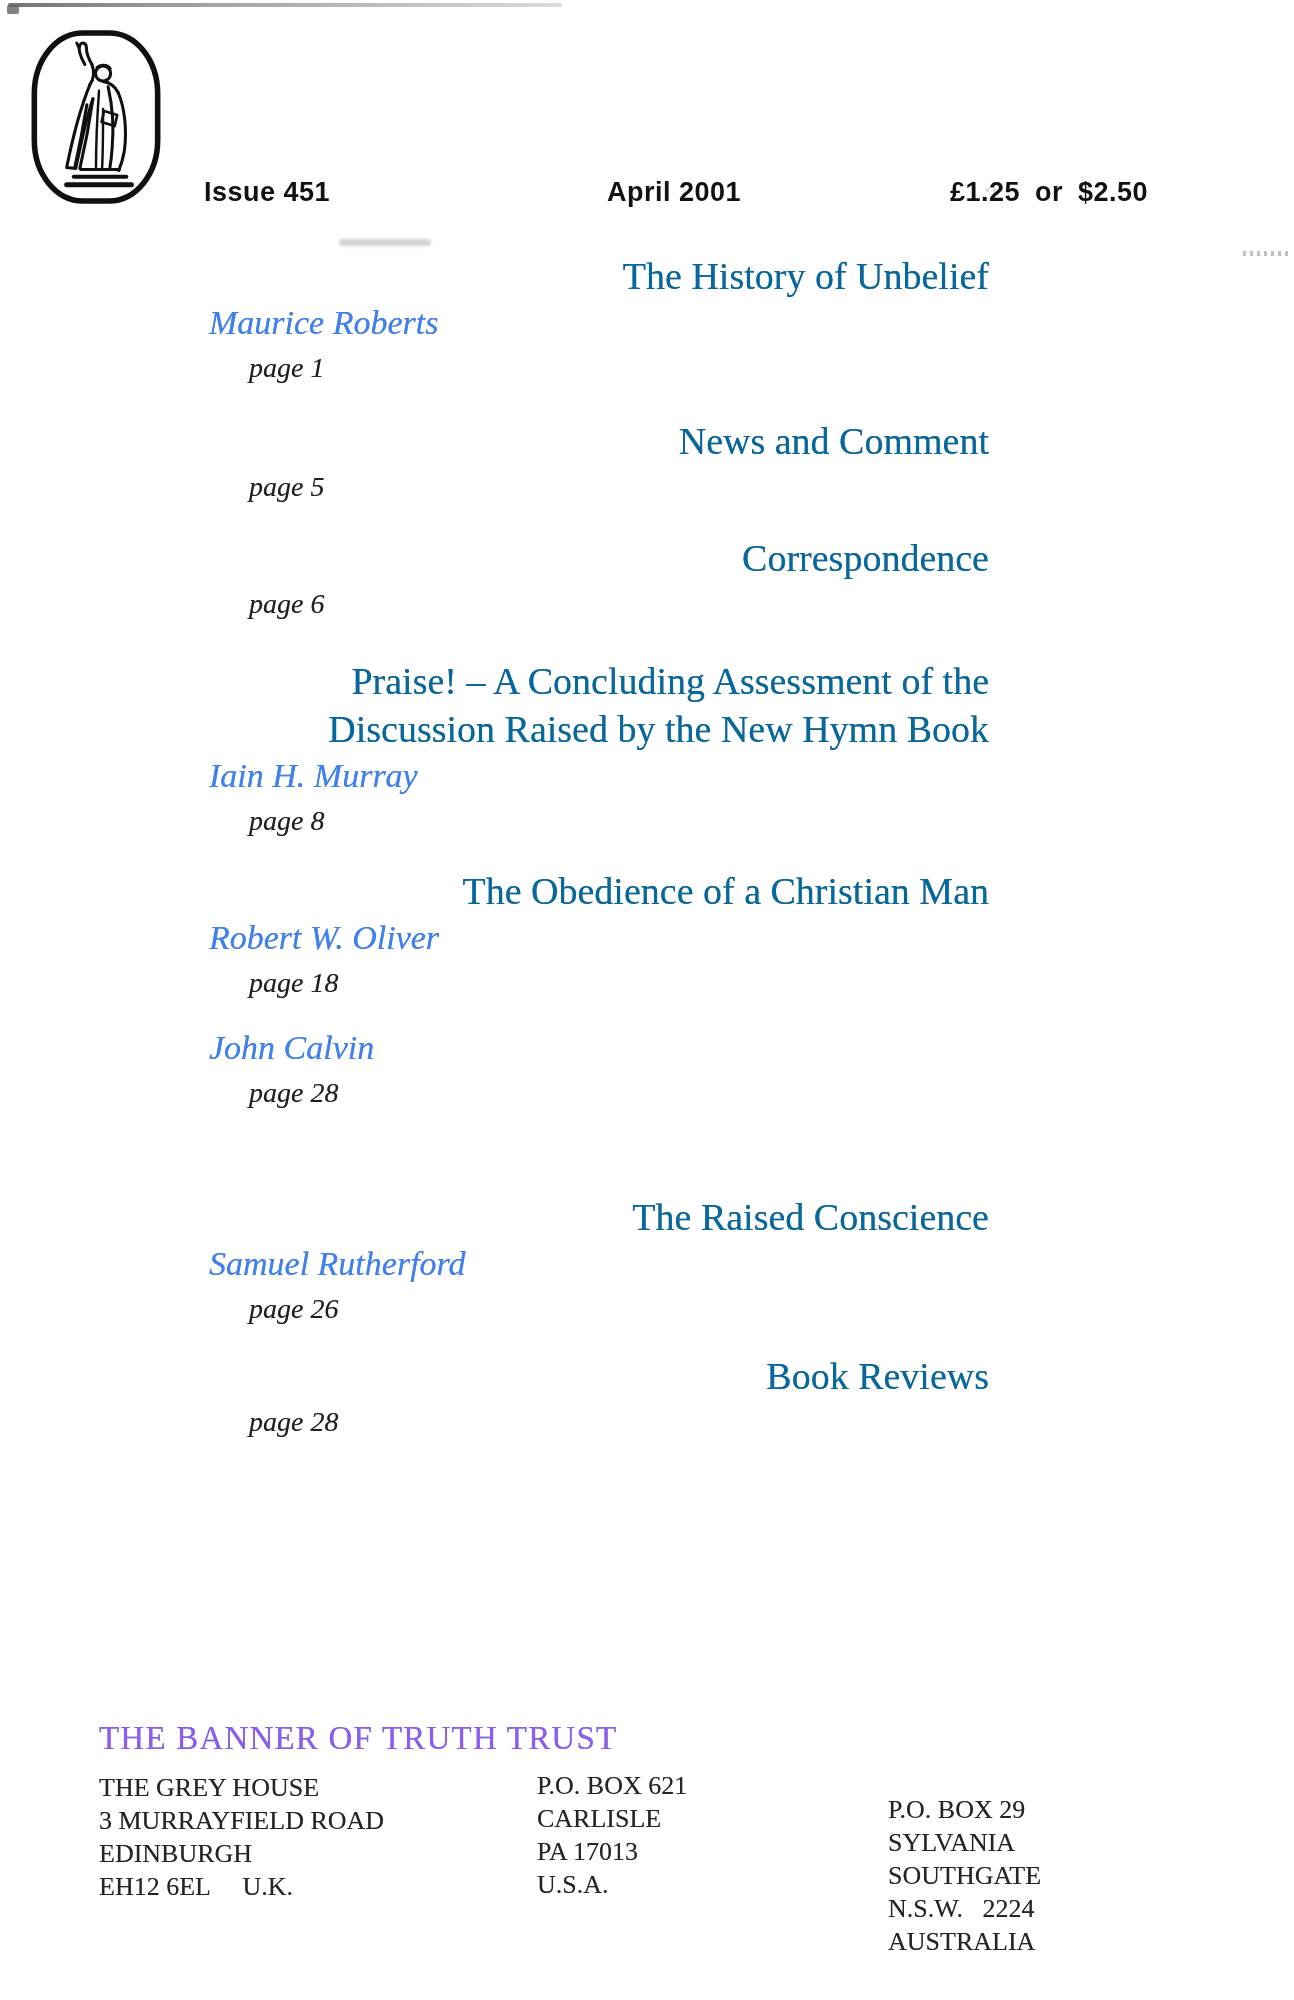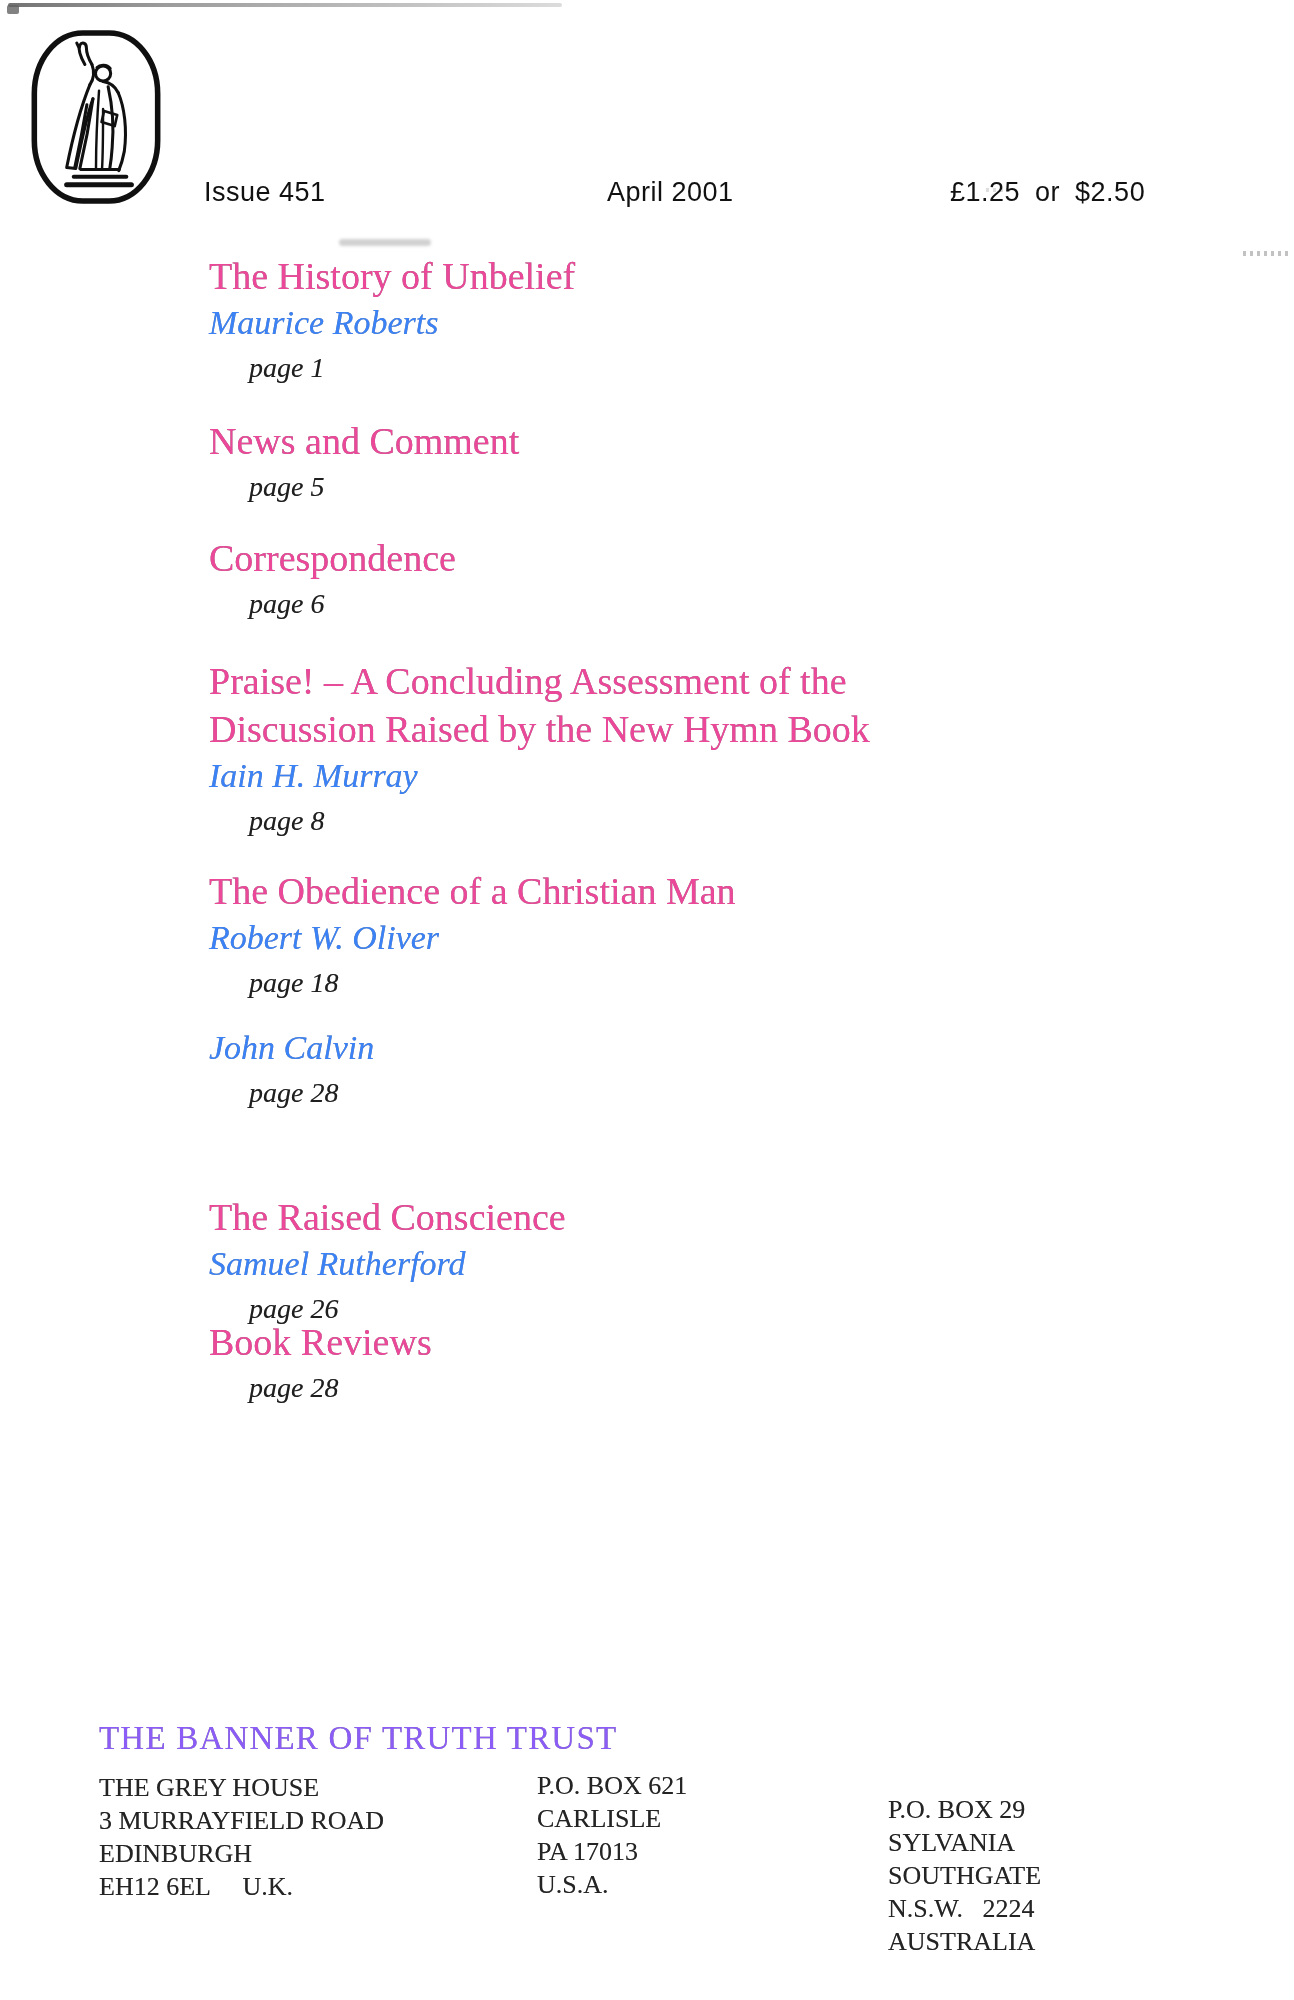--- a/index.html
+++ b/index.html
@@ -38,41 +38,41 @@
     opacity:.8;
   }
 
   
   .logo {
     position:absolute; left:28px; top:26px; width:137px; height:182px;
   }
   .hdr-label {
     position:absolute; top:177px;
     font-family:"Liberation Sans","DejaVu Sans",sans-serif;
-    font-weight:normal; font-size:27px; color:#111;
+    font-weight:bold; font-size:27px; color:#111;
     letter-spacing:.5px; white-space:pre;
   }
   .hdr-issue { left:204px; }
   .hdr-date  { left:607px; }
   .hdr-price { left:950px; word-spacing:7px; }
 
   
   .toc-item { position:absolute; left:209px; width:780px; }
-  .toc-title  { font-size:38px; line-height:48px; color:#ec4899; text-shadow:0 0 .5px rgba(10,10,10,.55); }
+  .toc-title  { font-size:38px; line-height:48px; color:#0369a1; text-shadow:0 0 .5px rgba(10,10,10,.55);text-align:right; }
   .toc-title .lead { }
   .toc-author { font-size:34px; line-height:46px; font-style:italic; color:#3b82f6; text-shadow:0 0 .4px rgba(10,10,10,.5); }
   .toc-page   { font-size:28px; line-height:44px; font-style:italic; color:#1f1f1f; text-shadow:0 0 .4px rgba(10,10,10,.45);margin-left:40px; }
   .ti-1 { top:252px; }
   .ti-2 { top:417px; }
   .ti-3 { top:534px; }
   .ti-4 { top:657px; }
   .ti-5 { top:867px; }
   .ti-6 { top:1025px; }
   .ti-7 { top:1193px; }
-  .ti-8 { top:1318px; }
+  .ti-8 { top:1352px; }
 
   
   .pub-name {
     position:absolute; left:99px; top:1720px;
     font-size:33px; letter-spacing:1.2px; color:#8b5cf6;
     text-shadow:0 0 .4px rgba(20,20,20,.5);
     white-space:pre;
   }
   .addr-col { position:absolute; font-size:26px; line-height:33px; color:#242424;
               text-shadow:0 0 .4px rgba(30,30,30,.45); }

